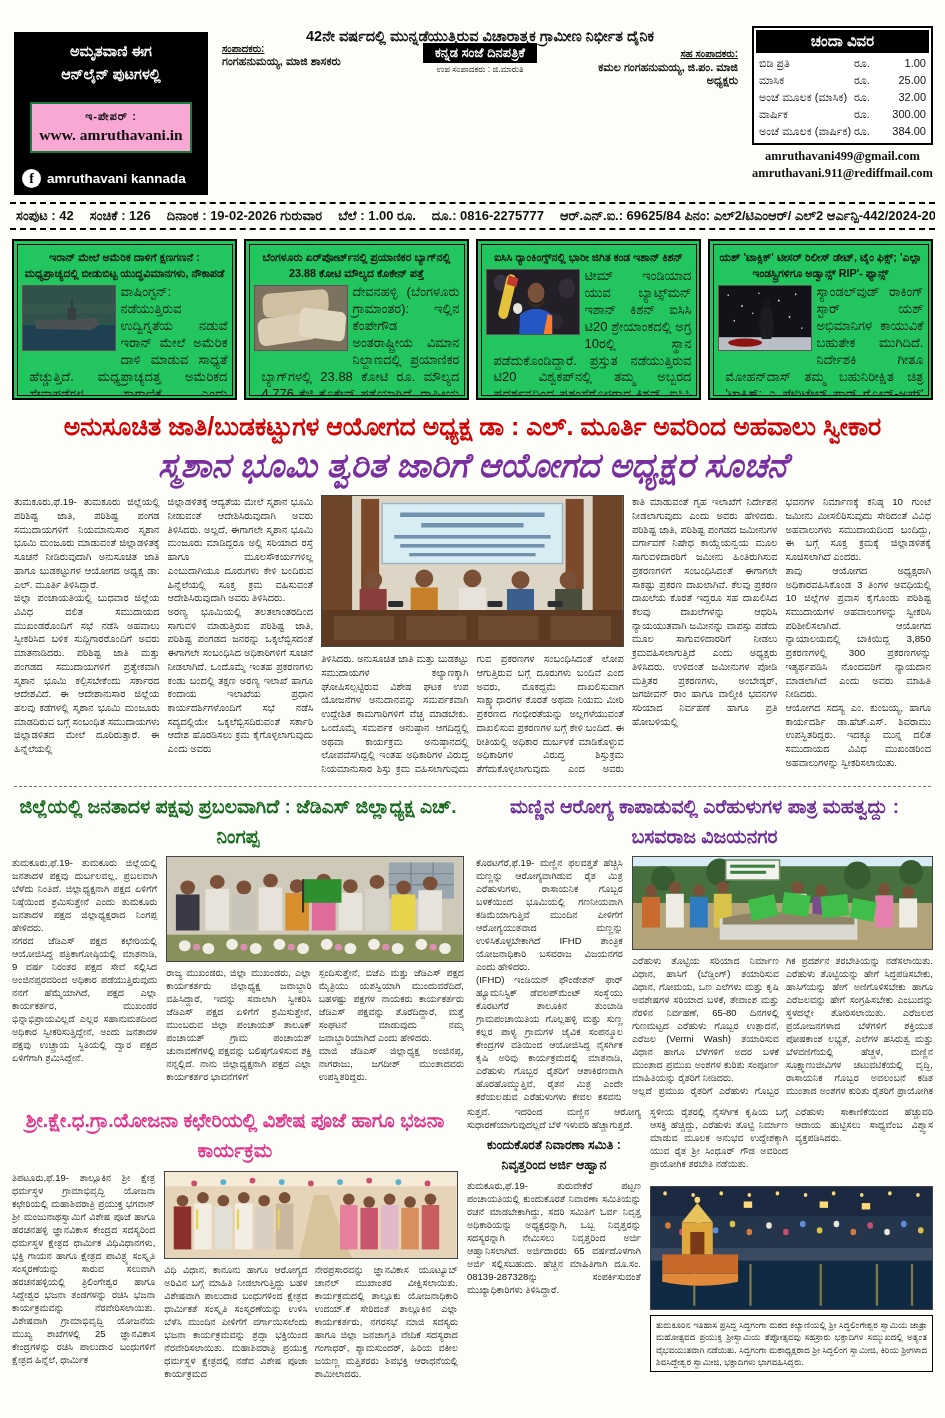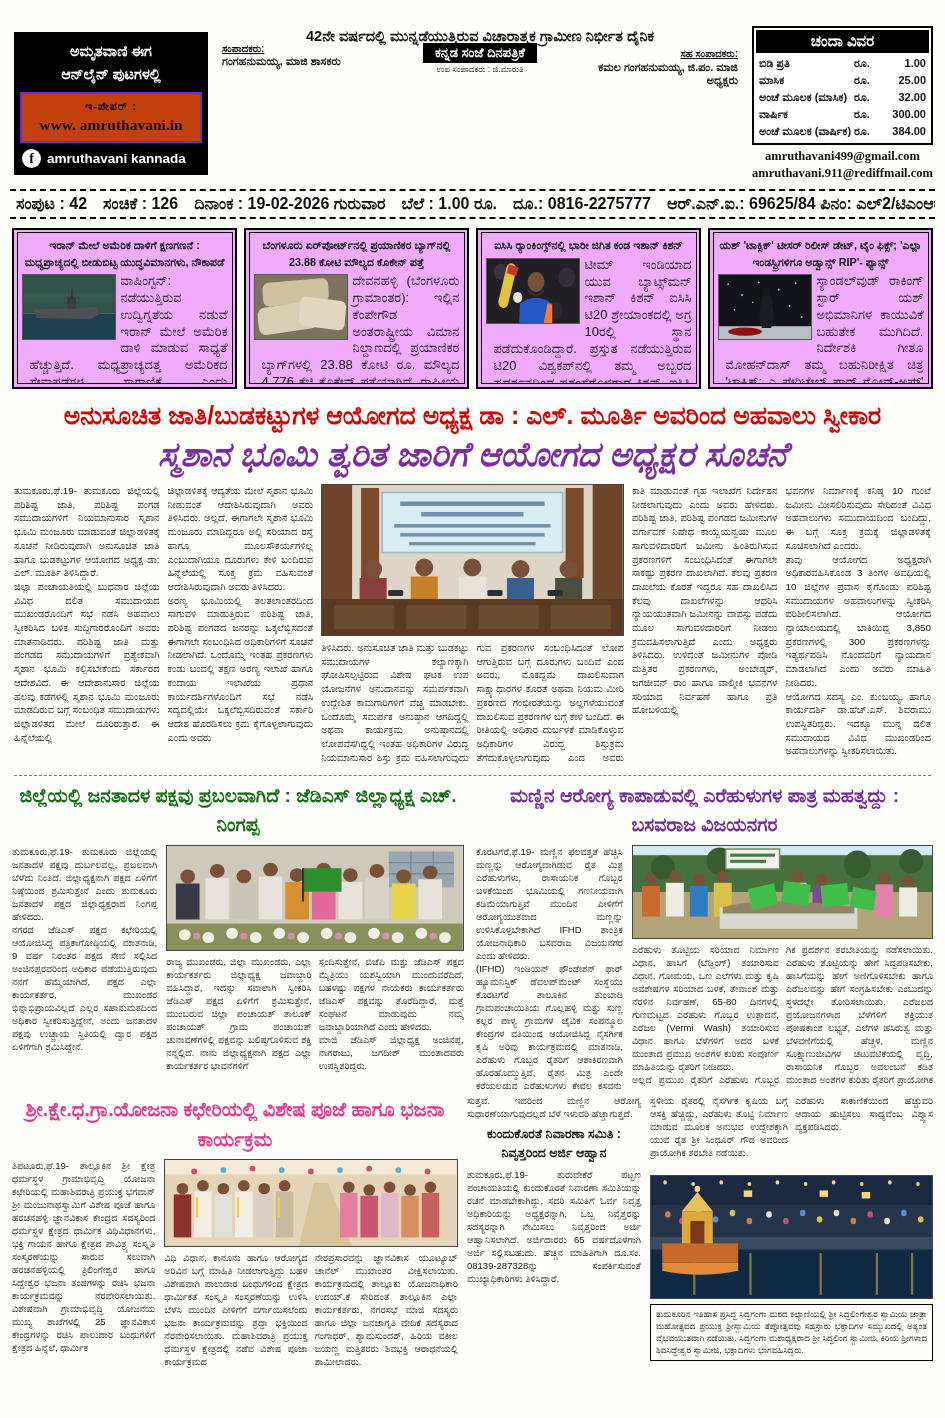--- a/index.html
+++ b/index.html
@@ -4,52 +4,52 @@
 <style>
   html,body{margin:0;padding:0;background:#e8e6e0;}
   .page{width:945px;height:1418px;margin:0 auto;background:#fdfdfa;color:#111;
         font-family:"Liberation Sans","DejaVu Sans",sans-serif;overflow:hidden;position:relative;}
   .jt{text-align:justify;white-space:pre-line;}
   svg{display:block;width:100%;height:100%;}
   
   .header{display:flex;align-items:flex-start;gap:10px;padding:26px 12px 0 14px;}
   .online-box{width:186px;flex:none;border:2px solid #000;background:#000;padding:2px;margin-top:6px;}
   .ob-top{color:#fff;text-align:center;font-weight:bold;font-size:14.5px;line-height:1.6;padding:4px 2px;}
-  .ob-mid{background:#c2410c;border:2px solid #6d28d9;margin:2px;text-align:center;padding:6px 2px 7px;}
+  .ob-mid{background:#f9a8d4;border:2px solid #15803d;margin:12px;text-align:center;padding:6px 2px 7px;}
   .ob-ep{font-size:11px;font-weight:bold;letter-spacing:1px;}
   .ob-site{font-size:15.5px;font-weight:bold;font-family:"Liberation Serif",serif;margin-top:3px;}
   .ob-fb{display:flex;align-items:center;gap:6px;color:#fff;font-weight:bold;font-size:13.5px;padding:4px 4px 3px;}
   .fbicon{width:19px;height:19px;border-radius:50%;background:#fff;color:#000;font-weight:bold;
           display:inline-flex;align-items:center;justify-content:center;font-size:14px;flex:none;font-family:"Liberation Serif",serif;}
   .mast{flex:1;text-align:center;min-width:0;}
   .tagline{font-size:14.5px;font-weight:bold;margin-top:2px;}
   .mast-title{font-size:62px;font-weight:bold;color:#1713dd;line-height:1.12;letter-spacing:1px;
               text-shadow:3px 3px 0 rgba(0,0,0,.75),-1px -1px 0 #000;}
   .mast-row{display:flex;justify-content:space-between;align-items:flex-start;padding:0 4px;margin-top:-2px;}
   .ed{width:33%;}
   .ed-label{font-size:10px;font-weight:bold;text-decoration:underline;}
   .ed-name{font-size:11px;font-weight:bold;}
   .badgewrap{width:33%;text-align:center;}
   .badge{display:inline-block;background:#000;color:#fff;font-weight:bold;font-size:13px;padding:2px 12px;}
   .badge-sub{font-size:8.5px;margin-top:1px;}
   .subcol{width:181px;flex:none;}
   .subbox{border:2px solid #000;padding:2px;background:#fff;}
   .sub-title{background:#000;color:#fff;text-align:center;font-weight:bold;font-size:15px;padding:2px 0 3px;}
   .sub-rows{padding:2px 3px 1px;}
-  .sub-row{display:flex;font-size:11px;font-weight:bold;line-height:1.55;}
+  .sub-row{display:flex;font-size:11px;font-weight:normal;line-height:1.55;}
   .sr-label{flex:1;}
   .sr-cur{width:28px;flex:none;}
   .sr-val{width:44px;flex:none;text-align:right;}
   .emails{font-weight:bold;font-size:12.5px;text-align:center;margin-top:3px;line-height:1.35;
           font-family:"Liberation Serif",serif;}
   .infoline{margin:7px 10px 0;border-top:2px dashed #000;border-bottom:2px dashed #000;
-            padding:4px 6px;display:flex;gap:16px;font-size:16px;font-weight:bold;white-space:nowrap;overflow:hidden;}
+            padding:4px 6px;display:flex;gap:16px;font-size:13px;font-weight:bold;white-space:nowrap;overflow:hidden;}
   
   .tbrow{display:flex;gap:7px;padding:9px 12px 4px;}
-  .tbox{flex:1;border:2px solid #000;padding:2.5px;background:#f0abfc;min-width:0;}
+  .tbox{flex:1;border:2px solid #000;padding:2.5px;background:#22c55e;min-width:0;}
   .tbox-in{border:1px solid #000;height:146px;overflow:hidden;padding:2px 4px;}
   .tb-title{font-weight:bold;font-size:10.8px;text-align:center;line-height:1.5;margin:2px 0 3px;}
   .tb-photo{float:left;width:92px;height:64px;margin:1px 5px 1px 0;border:1px solid #555;}
   .tb-body{font-size:13px;line-height:1.3;padding-left:8px;}
   
   .kicker{color:#d40000;font-weight:bold;font-size:25px;text-align:center;margin-top:8px;}
   .headline1{color:#7a2f9e;font-weight:bold;font-size:34px;text-align:center;margin:4px 0 9px;font-style:italic;}
   .leadbody{display:flex;gap:8px;padding:0 14px;height:284px;overflow:hidden;}
   .lcol{flex:1;font-size:9.8px;line-height:1.4;min-width:0;}
   .lmid{flex:2.08;display:flex;flex-direction:column;gap:5px;min-width:0;}

